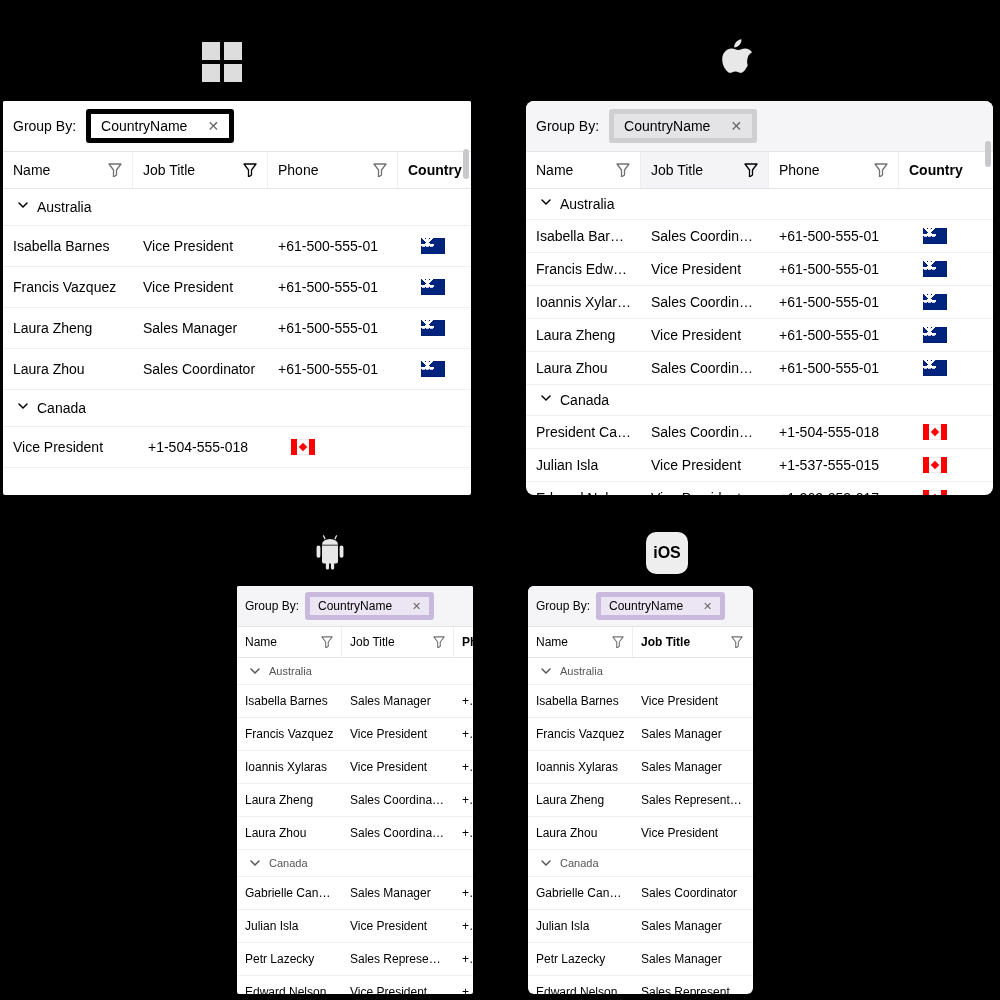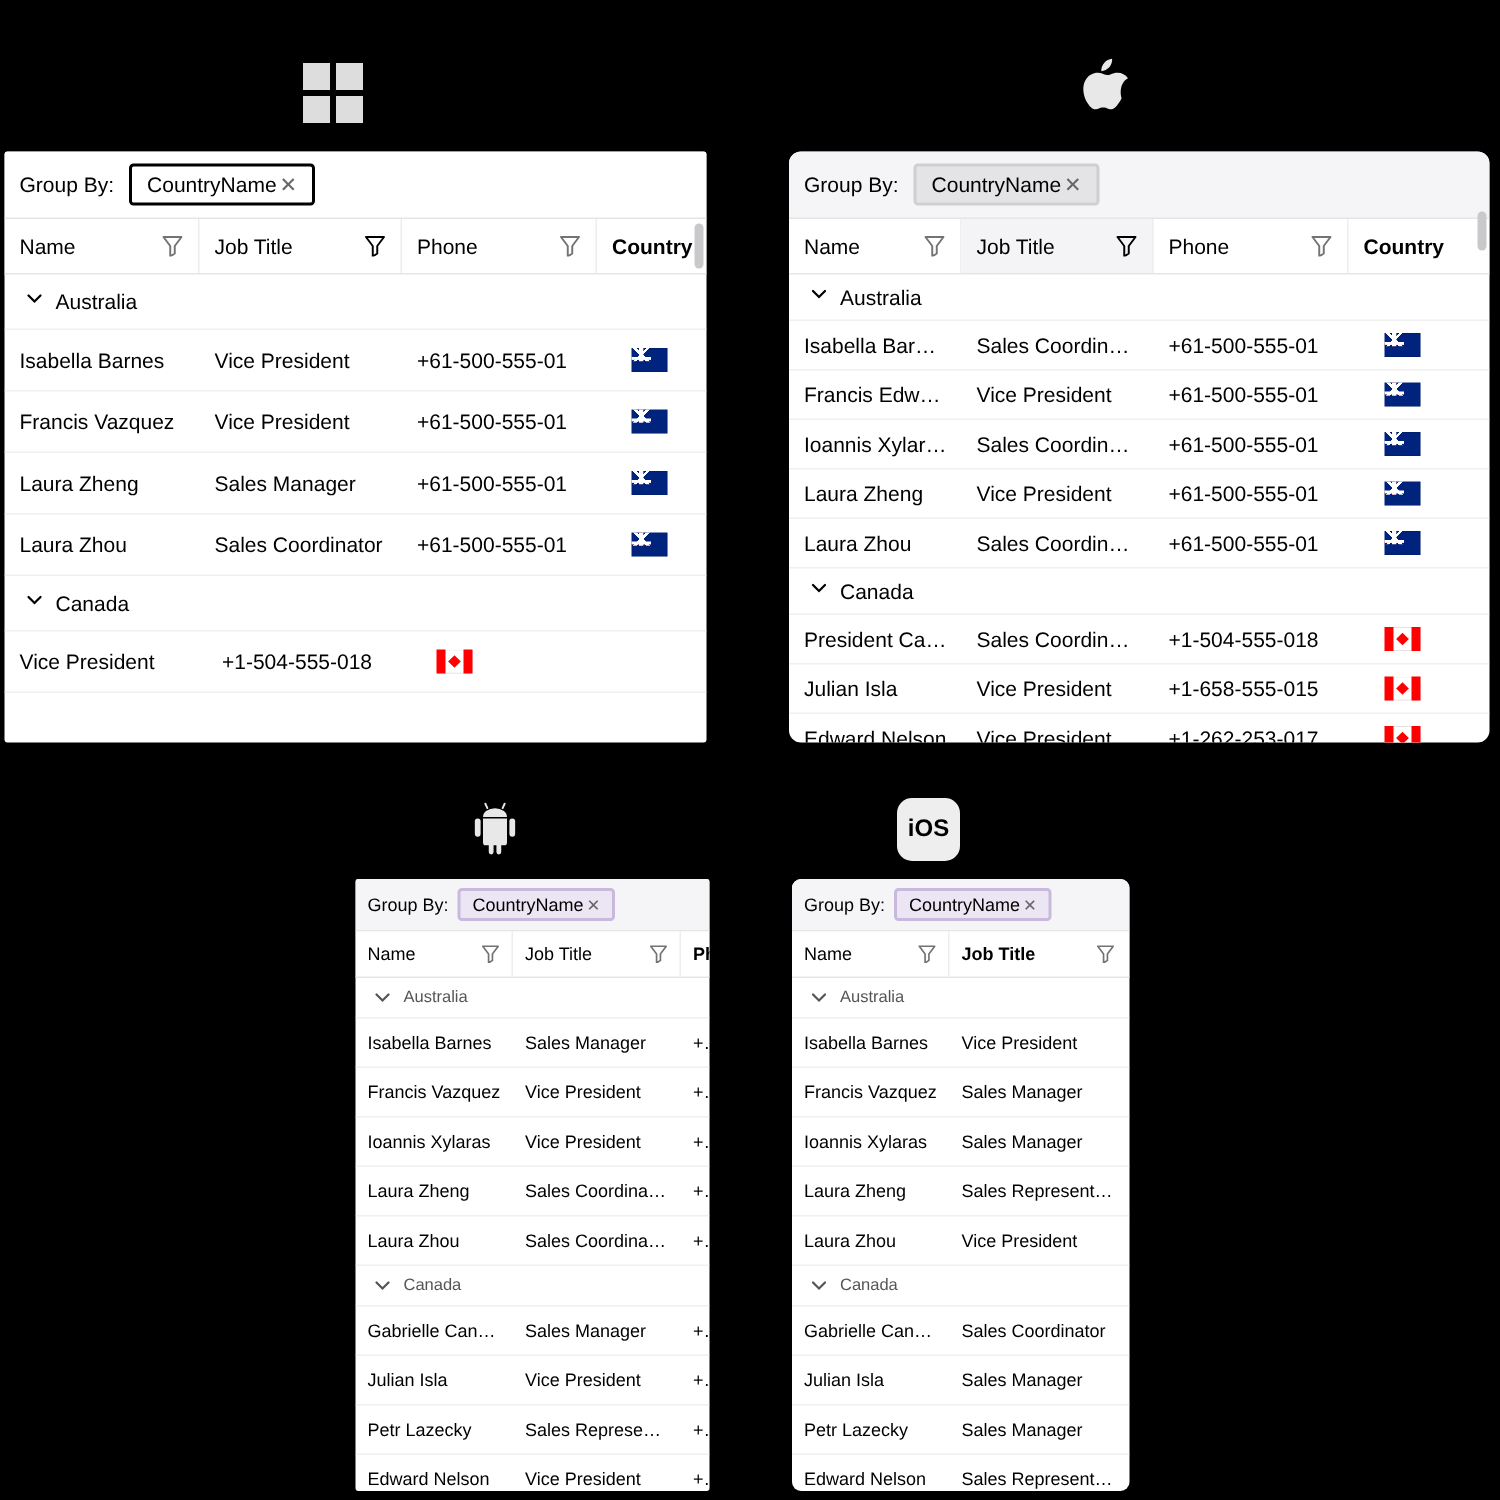--- a/index.html
+++ b/index.html
@@ -13,21 +13,21 @@
   .platform-icon { position: absolute; color: #eee; fill: #eee; }
   .win-quad { display: grid; grid-template-columns: 18px 18px; grid-template-rows: 18px 18px; gap: 4px; }
   .win-quad span { background: #ddd; }
   .apple-svg { width: 36px; height: 44px; }
   .droid-svg { width: 32px; height: 36px; }
   .ios-badge { width: 42px; height: 42px; border-radius: 10px; background: #eee; color:#000; display:flex; align-items:center; justify-content:center; font-weight:600; font-size:16px; }
 
   
   .groupbar { display:flex; align-items:center; gap:10px; padding:8px 10px; border-bottom:1px solid #e5e5e5; font-size:14px; background:#fff; }
   .panel.mac .groupbar, .panel.ios .groupbar, .panel.droid .groupbar { background:#f5f5f7; }
-  .chip { display:flex; align-items:flex-end; gap:2px; padding:4px 10px; border:2px solid #000000; border-radius:3px; background:#fff; }
+  .chip { display:flex; align-items:flex-end; gap:20px; padding:4px 10px; border:5px solid #000000; border-radius:3px; background:#fff; }
   .chip.mac { background:#e4e4e6; border-color:#cfcfd2; }
   .chip.mobile { background:#ece5f4; border-color:#c8b9dd; font-size:12px; padding:2px 8px; }
   .chip-x { font-family: Arial; color:#666; cursor:pointer; }
   .groupbar.small { font-size:12px; padding:6px 8px; gap:6px; }
 
   
   .cols { display:flex; border-bottom:1px solid #e5e5e5; background:#fff; }
   .cols.small { font-size:12px; }
   .colcell { display:flex; align-items:center; justify-content:space-between; padding:10px 10px; border-right:1px solid #eee; font-size:14px; }
   .cols.small .colcell { padding:8px 8px; font-size:12px; }
@@ -93,21 +93,21 @@
       <g fill="#e8e8e8">
         <path d="M25 35h50v50a6 6 0 0 1-6 6h-6v14a5 5 0 0 1-10 0V91h-6v14a5 5 0 0 1-10 0V91h-6a6 6 0 0 1-6-6z"></path>
         <rect x="8" y="35" width="12" height="38" rx="6"></rect>
         <rect x="80" y="35" width="12" height="38" rx="6"></rect>
         <path d="M25 32a25 18 0 0 1 50 0z"></path>
         <rect x="30" y="2" width="4" height="14" rx="2" transform="rotate(-25 32 9)"></rect>
         <rect x="66" y="2" width="4" height="14" rx="2" transform="rotate(25 68 9)"></rect>
       </g>
     </svg>
 </div>
-<div class="platform-icon" style="left:598px; top:532px;">
+<div class="platform-icon" style="left:646px; top:532px;">
   <div class="ios-badge">iOS</div>
 </div>
 
 <svg width="0" height="0" style="position:absolute">
   <defs>
     <g id="funnel">
         <path d="M1 1h12l-4.5 6v5l-3 2v-7z" fill="none" stroke="currentColor" stroke-width="1.3" stroke-linejoin="round"></path>
       </g>
     <g id="chev">
         <path d="M2 4l4 4 4-4" fill="none" stroke="currentColor" stroke-width="1.5" stroke-linecap="round"></path>
@@ -294,21 +294,21 @@
     <div class="cell c3" style="padding:8px 10px">+1-504-555-018</div>
     <div class="cell c4" style="padding:8px 10px">
           <span class="flag ca">
             <span class="leaf"></span>
           </span>
         </div>
       </div>
       <div class="row" style="">
     <div class="cell c1" style="padding:8px 10px">Julian Isla</div>
     <div class="cell c2" style="padding:8px 10px">Vice President</div>
-    <div class="cell c3" style="padding:8px 10px">+1-658-555-015</div>
+    <div class="cell c3" style="padding:8px 10px">+1-537-555-015</div>
     <div class="cell c4" style="padding:8px 10px">
           <span class="flag ca">
             <span class="leaf"></span>
           </span>
         </div>
       </div>
       <div class="row" style="">
     <div class="cell c1" style="padding:8px 10px">Edward Nelson</div>
     <div class="cell c2" style="padding:8px 10px">Vice President</div>
     <div class="cell c3" style="padding:8px 10px">+1-262-253-017</div>

